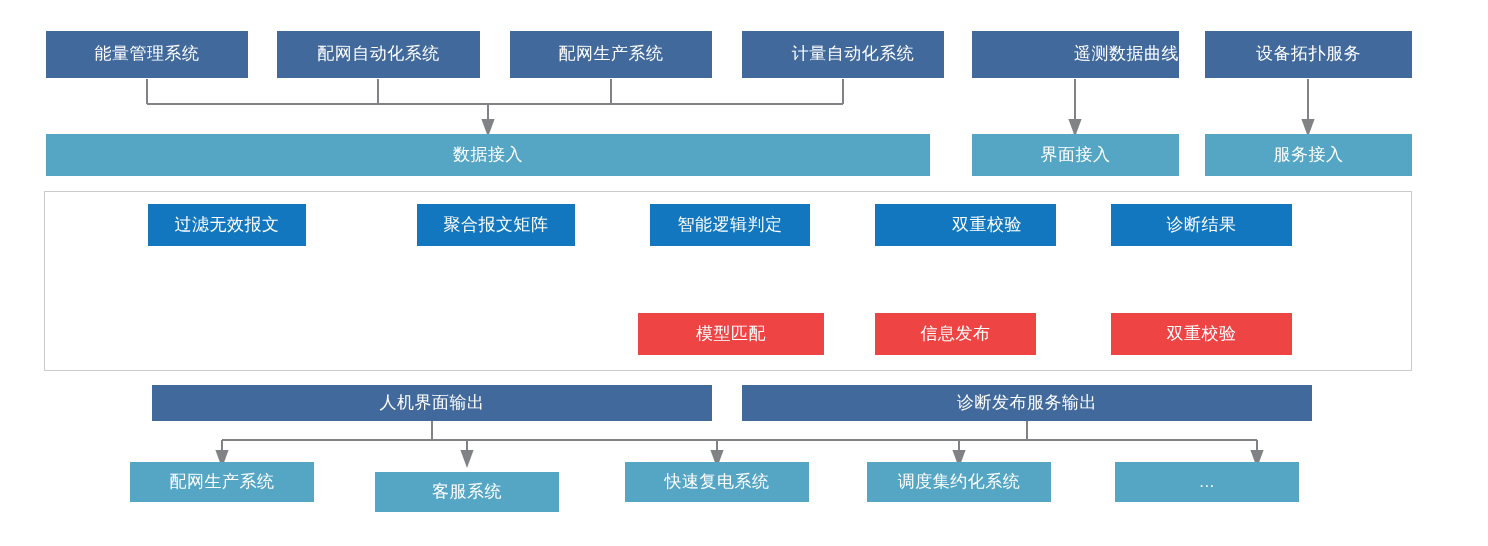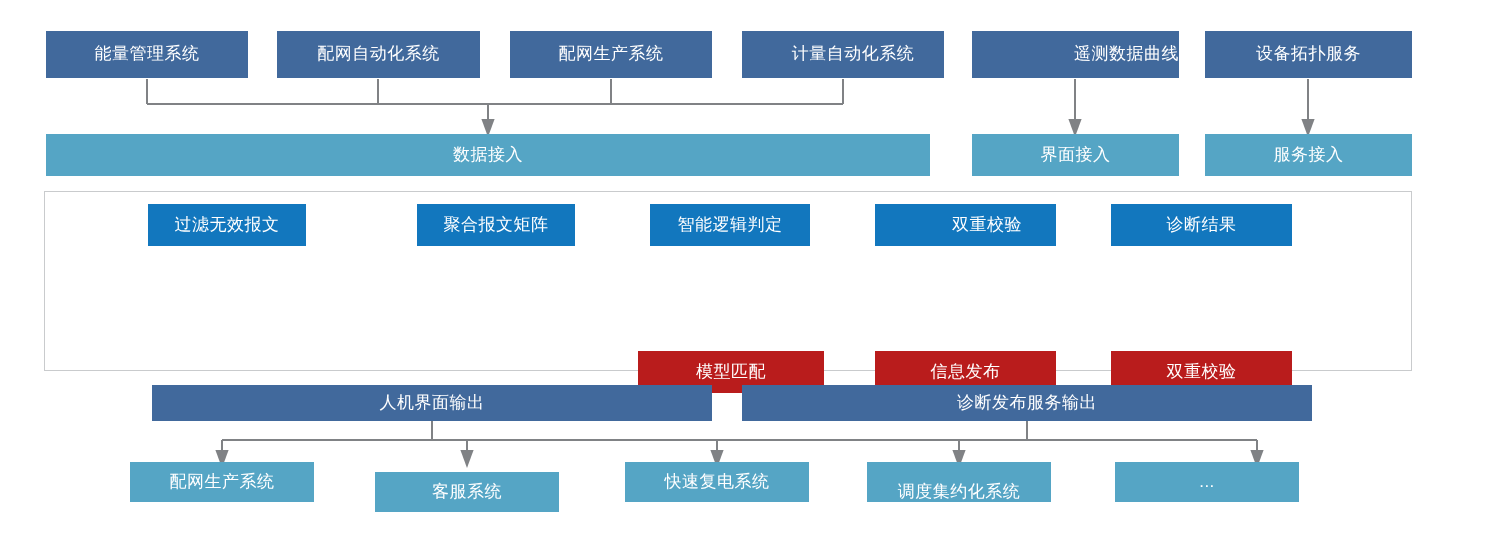--- a/index.html
+++ b/index.html
@@ -27,21 +27,21 @@
     color: #ffffff;
     font-size: 17px;
     line-height: 1.1;
     letter-spacing: 0.5px;
     white-space: nowrap;
     user-select: none;
   }
   .src-box      { background: #41699C; }
   .access-bar   { background: #55A5C5; }
   .proc-box     { background: #1277BE; }
-  .gray-box     { background: #b91c1c; margin-top: 38px; }
+  .gray-box     { background: #ef4444; }
   .output-bar   { background: #41699C; }
   .consumer-box { background: #55A5C5; }
 
   .panel {
     position: absolute;
     box-sizing: border-box;
     border: 1px solid #c9cbcd;
     background: #ffffff;
   }
   svg.edges {
@@ -147,21 +147,21 @@
   <div class="box proc-box" style="left:875px;  top:204px; width:181px; height:42px;padding-left:43px;">
     <span>双重校验</span>
   </div>
   <div class="box proc-box" style="left:1111px; top:204px; width:181px; height:42px;">
     <span>诊断结果</span>
   </div>
 
   <div class="box gray-box" style="left:638px;  top:313px; width:186px; height:42px;">
     <span>模型匹配</span>
   </div>
-  <div class="box gray-box" style="left:875px;  top:313px; width:181px; height:42px;">
+  <div class="box gray-box" style="left:875px;  top:313px; width:161px; height:42px;">
     <span>信息发布</span>
   </div>
   <div class="box gray-box" style="left:1111px; top:313px; width:181px; height:42px;">
     <span>双重校验</span>
   </div>
 
   <div class="box output-bar" style="left:152px; top:385px; width:560px; height:36px;">
     <span>人机界面输出</span>
   </div>
   <div class="box output-bar" style="left:742px; top:385px; width:570px; height:36px;">
@@ -170,20 +170,20 @@
 
   <div class="box consumer-box" style="left:130px;  top:462px; width:184px; height:40px;">
     <span>配网生产系统</span>
   </div>
   <div class="box consumer-box" style="left:375px;  top:472px; width:184px; height:40px;">
     <span>客服系统</span>
   </div>
   <div class="box consumer-box" style="left:625px;  top:462px; width:184px; height:40px;">
     <span>快速复电系统</span>
   </div>
-  <div class="box consumer-box" style="left:867px;  top:462px; width:184px; height:40px;align-items:flex-end;">
+  <div class="box consumer-box" style="left:867px;  top:462px; width:184px; height:40px;">
     <span>调度集约化系统</span>
   </div>
   <div class="box consumer-box" style="left:1115px; top:462px; width:184px; height:40px;">
     <span>...</span>
   </div>
 
 </div>
 
 </body></html>

